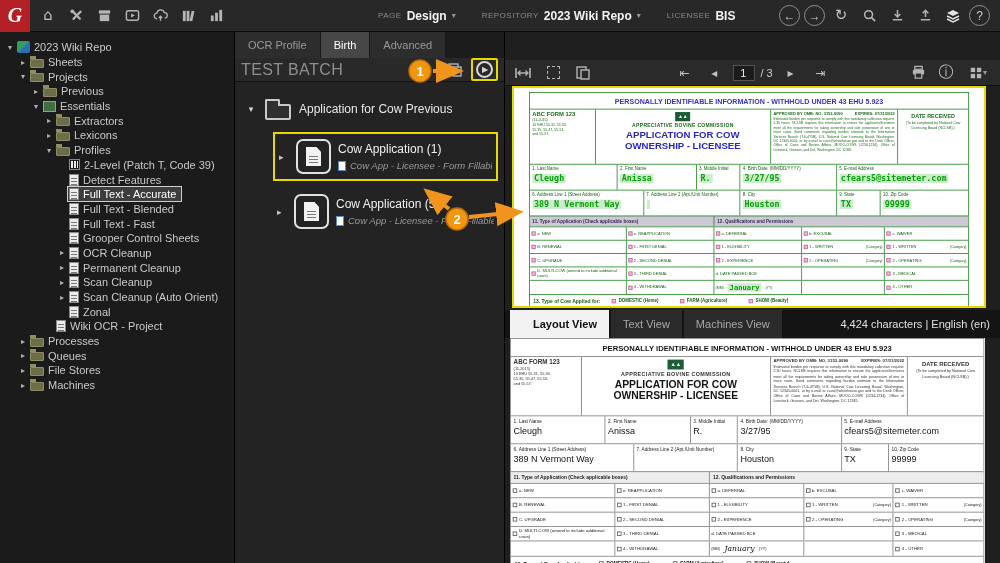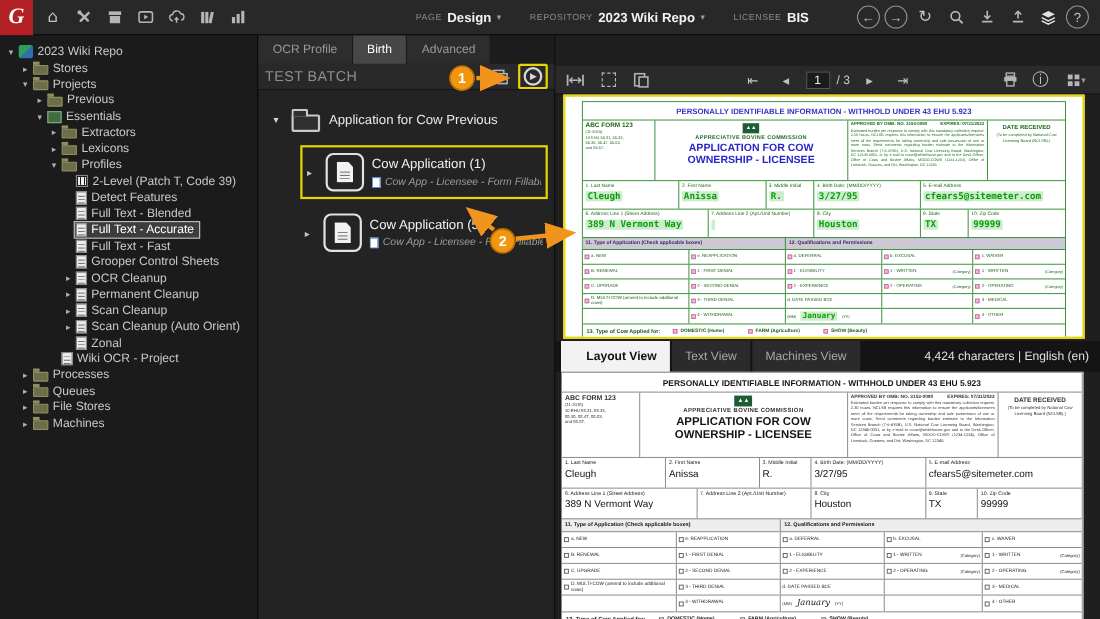--- a/index.html
+++ b/index.html
@@ -45,21 +45,21 @@
   .ticon.barcode{width:11px;height:11px;background:#ececec;border:1px solid #888;
     background-image:repeating-linear-gradient(90deg,#1a1a1a 0 1px,transparent 1px 3px);background-clip:content-box;padding:1px;}
 
   
   .center{position:absolute;top:32px;left:235px;width:270px;bottom:0;background:#232323;border-right:1px solid #000;}
   .ctabs{display:flex;height:26px;background:#1c1c1c;}
   .ctab{padding:0 13px;line-height:26px;font-size:11px;color:#999;background:#2d2d2d;
     border-right:1px solid #191919;cursor:pointer;}
   .ctab.active{background:#474747;color:#fff;}
   .tb-row{height:24px;background:#292929;border-bottom:1px solid #141414;display:flex;align-items:center;padding:0 6px;gap:8px;}
-  .tb-label{color:#8f8f8f;font-size:13px;letter-spacing:.4px;}
+  .tb-label{color:#8f8f8f;font-size:16px;letter-spacing:.4px;}
   .tb-spacer{margin-left:auto;}
   .ybox{border:2px solid #e6d800;border-radius:2px;padding:1px 3px;display:flex;align-items:center;}
   .playbtn{width:17px;height:17px;border:2px solid #d8d8d8;border-radius:50%;display:flex;
     align-items:center;justify-content:center;color:#d8d8d8;font-size:8px;padding-left:1px;}
   .batch-content{padding-top:10px;}
   .folder-row{display:flex;align-items:center;gap:8px;padding-left:10px;height:34px;}
   .folder-row .exp{font-size:9px;color:#d8d8d8;}
   .bfolder{position:relative;width:26px;height:16px;background:#2f2f2f;border:2px solid #c9c9c9;border-radius:2px;margin-top:5px;}
   .bfolder::before{content:"";position:absolute;top:-7px;left:-2px;width:11px;height:5px;background:#2f2f2f;
     border:2px solid #c9c9c9;border-bottom:none;border-radius:2px 2px 0 0;}
@@ -266,21 +266,21 @@
         <span class="exp">▾</span>
         <span class="rowbox">
           <span class="ticon repo"></span>
           <span class="tlabel">2023 Wiki Repo</span>
         </span>
       </div>
       <div class="tree-row" style="padding-left: 17px;">
         <span class="exp">▸</span>
         <span class="rowbox">
           <span class="ticon folder"></span>
-          <span class="tlabel">Stores</span>
+          <span class="tlabel">Sheets</span>
         </span>
       </div>
       <div class="tree-row" style="padding-left: 17px;">
         <span class="exp">▾</span>
         <span class="rowbox">
           <span class="ticon folder"></span>
           <span class="tlabel">Projects</span>
         </span>
       </div>
       <div class="tree-row" style="padding-left: 30px;">
@@ -325,32 +325,32 @@
           <span class="tlabel">2-Level (Patch T, Code 39)</span>
         </span>
       </div>
       <div class="tree-row" style="padding-left: 56px;">
         <span class="exp"></span>
         <span class="rowbox">
           <span class="ticon page"></span>
           <span class="tlabel">Detect Features</span>
         </span>
       </div>
+      <div class="tree-row sel" style="padding-left: 56px;">
+        <span class="exp"></span>
+        <span class="rowbox">
+          <span class="ticon page"></span>
+          <span class="tlabel">Full Text - Accurate</span>
+        </span>
+      </div>
       <div class="tree-row" style="padding-left: 56px;">
         <span class="exp"></span>
         <span class="rowbox">
           <span class="ticon page"></span>
           <span class="tlabel">Full Text - Blended</span>
-        </span>
-      </div>
-      <div class="tree-row sel" style="padding-left: 56px;">
-        <span class="exp"></span>
-        <span class="rowbox">
-          <span class="ticon page"></span>
-          <span class="tlabel">Full Text - Accurate</span>
         </span>
       </div>
       <div class="tree-row" style="padding-left: 56px;">
         <span class="exp"></span>
         <span class="rowbox">
           <span class="ticon page"></span>
           <span class="tlabel">Full Text - Fast</span>
         </span>
       </div>
       <div class="tree-row" style="padding-left: 56px;">

